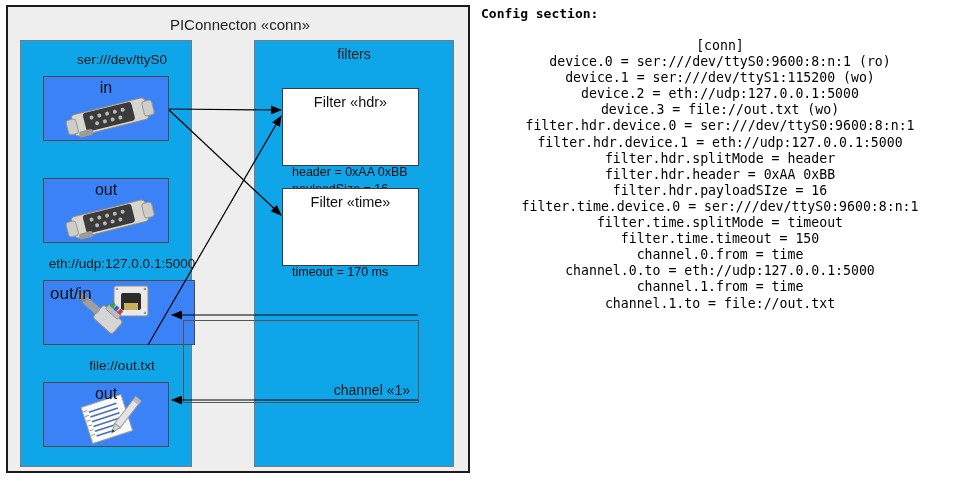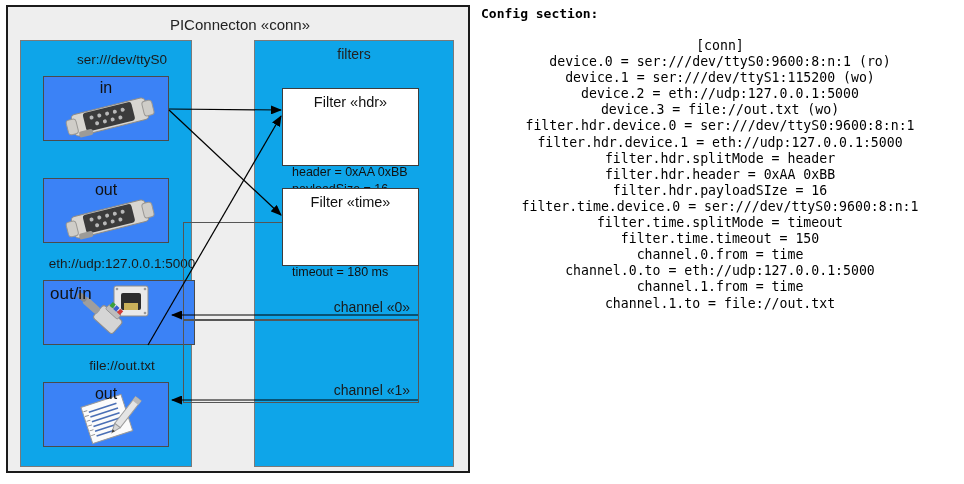--- a/index.html
+++ b/index.html
@@ -272,39 +272,36 @@
         <polygon points="59,42 62,42 60.5,45" fill="#333"></polygon>
         <rect x="57" y="2" width="7" height="5" fill="#b9b9b9"></rect>
       </g>
     </svg>
   </div>
 
   <div class="panel" id="filters-panel">
     <div class="panel-title">filters</div>
   </div>
 
-  <div class="channel-box" style="left:183px; top:222px; width:236px; height:98px;">
-    <div class="channel-label">channel «0»</div>
-  </div>
   <div class="channel-box" style="left:183px; top:320px; width:236px; height:83px;">
     <div class="channel-label">channel «1»</div>
   </div>
 
   <div class="filter-card" style="left:282px; top:88px; width:137px; height:78px;">
     <div class="f-title">Filter «hdr»</div>
     <div class="f-props">
       <div>header = 0xAA 0xBB</div>
       <div>payloadSize = 16</div>
     </div>
   </div>
 
   <div class="filter-card" style="left:282px; top:188px; width:137px; height:78px;">
     <div class="f-title">Filter «time»</div>
     <div class="f-props">
-      <div>timeout = 180 ms</div>
+      <div>timeout = 170 ms</div>
     </div>
   </div>
 
   <svg id="wires">
     <defs>
       <marker id="ah" markerWidth="11" markerHeight="9" refX="10" refY="4.5" orient="auto" markerUnits="userSpaceOnUse">
         <path d="M0,0 L11,4.5 L0,9 z" fill="#000"></path>
       </marker>
     </defs>
     <g stroke="#000" stroke-width="1.2" fill="none" marker-end="url(#ah)">

